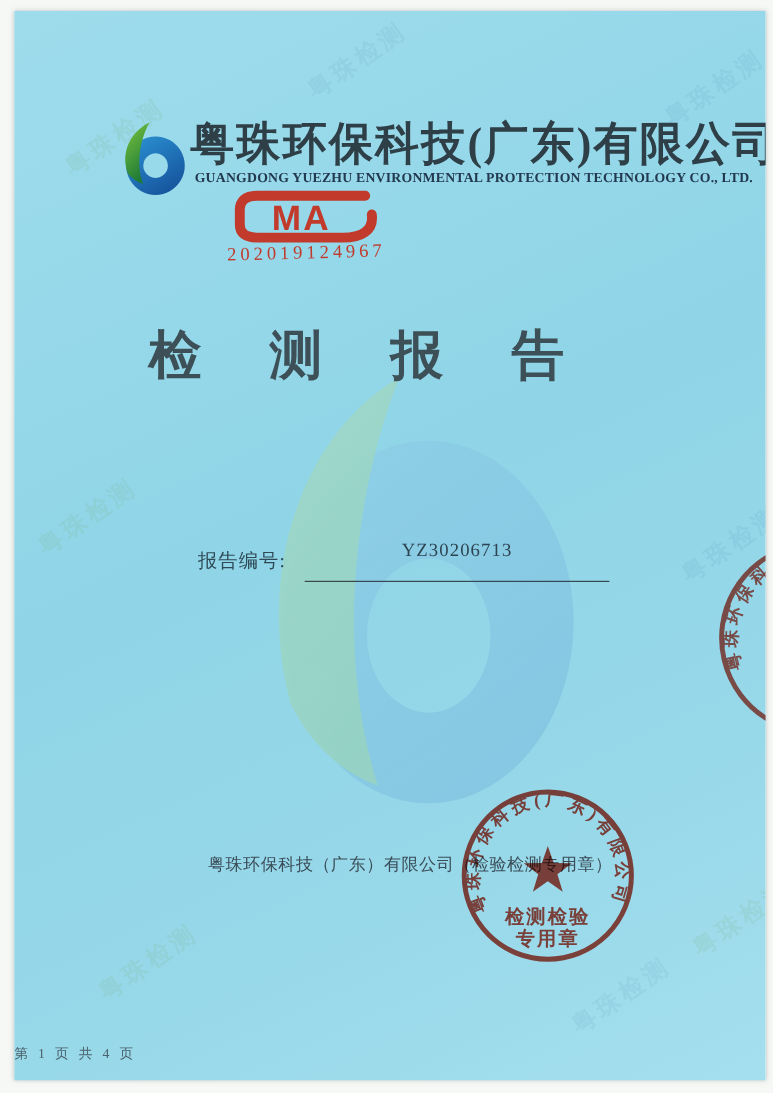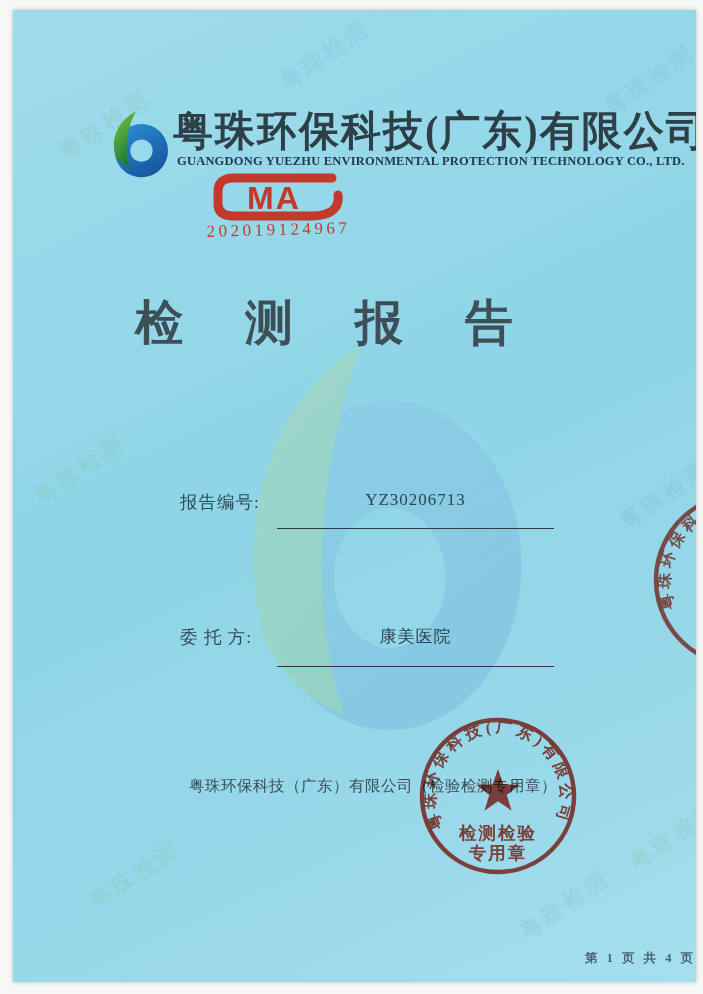--- a/index.html
+++ b/index.html
@@ -49,40 +49,40 @@
   }
   
   #watermark-logo{left:205px;top:333px;width:330px;height:412px;opacity:.34;}
   .scatter-wm{
     font-size:22px;font-weight:700;letter-spacing:4px;white-space:nowrap;
     transform:rotate(-35deg);pointer-events:none;
   }
   .wm-green{color:rgba(110,160,70,.10);}
   .wm-blue{color:rgba(70,120,170,.09);}
   
-  .field-row{position:absolute;left:167px;display:flex;align-items:flex-start;}
+  .field-row{position:absolute;left:167px;display:flex;align-items:center;}
   .field-label{
     width:97px;font-size:17.5px;color:#2f4a57;letter-spacing:1px;
     padding-bottom:2px;white-space:nowrap;
   }
   .field-line{
     width:277px;text-align:center;font-size:17px;color:#2d4552;
     border-bottom:1.5px solid #2e3a41;padding-bottom:18px;letter-spacing:1px;
   }
   
   #seal-line{
     left:176px;top:766px;width:430px;
     font-size:15.5px;color:#3b4d58;letter-spacing:.5px;white-space:nowrap;
   }
   #main-stamp{left:399px;top:700px;width:172px;height:172px;mix-blend-mode:multiply;opacity:.92;}
   #edge-stamp{left:617px;top:458px;width:224px;height:224px;mix-blend-mode:multiply;opacity:.85;}
   
   #footer{
-    left:0;top:940px;width:683px;text-align:right;
-    font-size:12.5px;color:#4c626d;letter-spacing:3px;font-weight:bold;
+    left:0;top:940px;width:683px;text-align:left;
+    font-size:12.5px;color:#4c626d;letter-spacing:3px;
   }
   .stamp-ring-text{fill:#c43a2e;font-size:16px;font-weight:700;letter-spacing:4px;
     font-family:"Liberation Serif",serif;}
   .stamp-center-text{fill:#c43a2e;font-size:17.5px;font-weight:700;letter-spacing:2px;
     font-family:"Liberation Serif",serif;}
 </style>
 </head>
 <body>
 
 <div id="page">
@@ -134,24 +134,20 @@
     <text x="64" y="39" text-anchor="middle" style="font:900 32px 'Liberation Sans',sans-serif;letter-spacing:2px" fill="#c23a2c">MA</text>
   </svg>
   <div id="cma-number" class="abs">202019124967</div>
 
   <div id="title-cn" class="abs">检测报告</div>
 
   <div class="field-row" style="top:480px">
     <div class="field-label">报告编号:</div>
     <div class="field-line">YZ30206713</div>
   </div>
-  <div class="field-row" style="top:615px">
-    <div class="field-label">委 托 方:</div>
-    <div class="field-line">康美医院</div>
-  </div>
 
   <div id="seal-line" class="abs">粤珠环保科技（广东）有限公司（检验检测专用章）</div>
 
   <svg id="main-stamp" class="abs" viewBox="-86 -86 172 172">
     <circle cx="0" cy="0" r="76" fill="none" stroke="#c43a2e" stroke-width="4.5"></circle>
     <defs>
       <path id="ringPath" d="M -54,32 A 63,63 0 1 1 54,32" fill="none"></path>
     </defs>
     <text class="stamp-ring-text">
       <textPath href="#ringPath" startOffset="1">粤珠环保科技(广东)有限公司</textPath>

